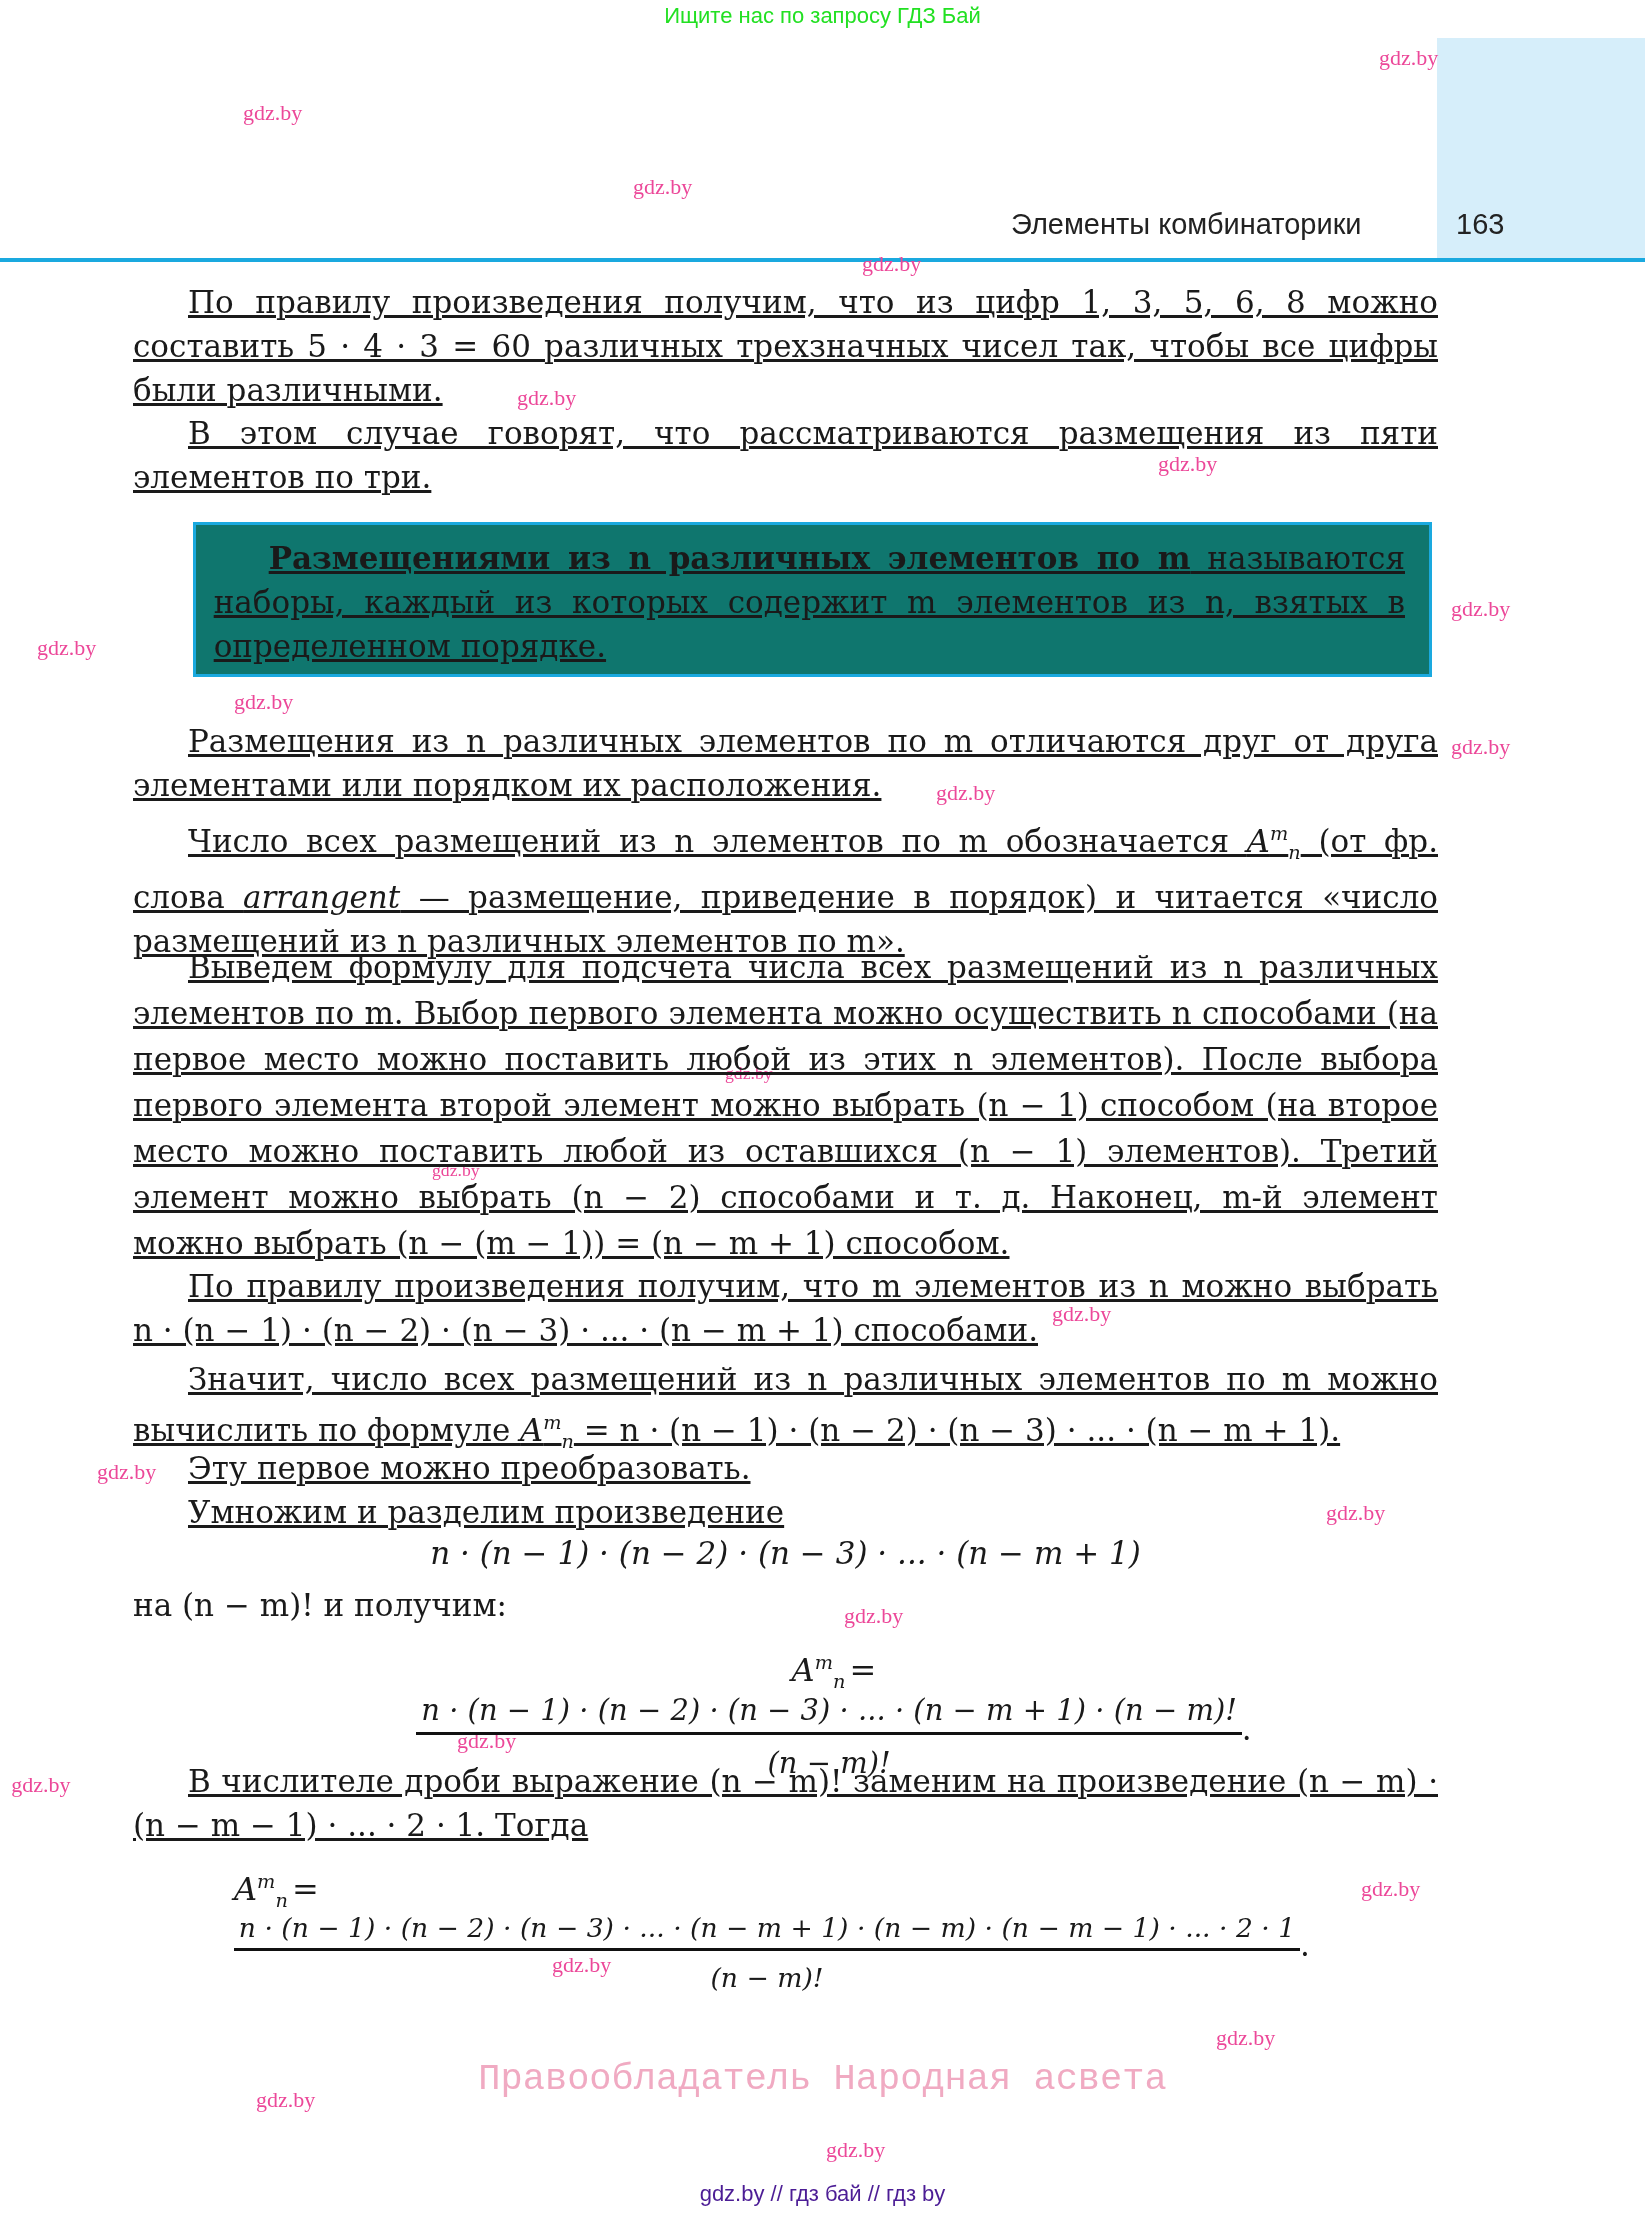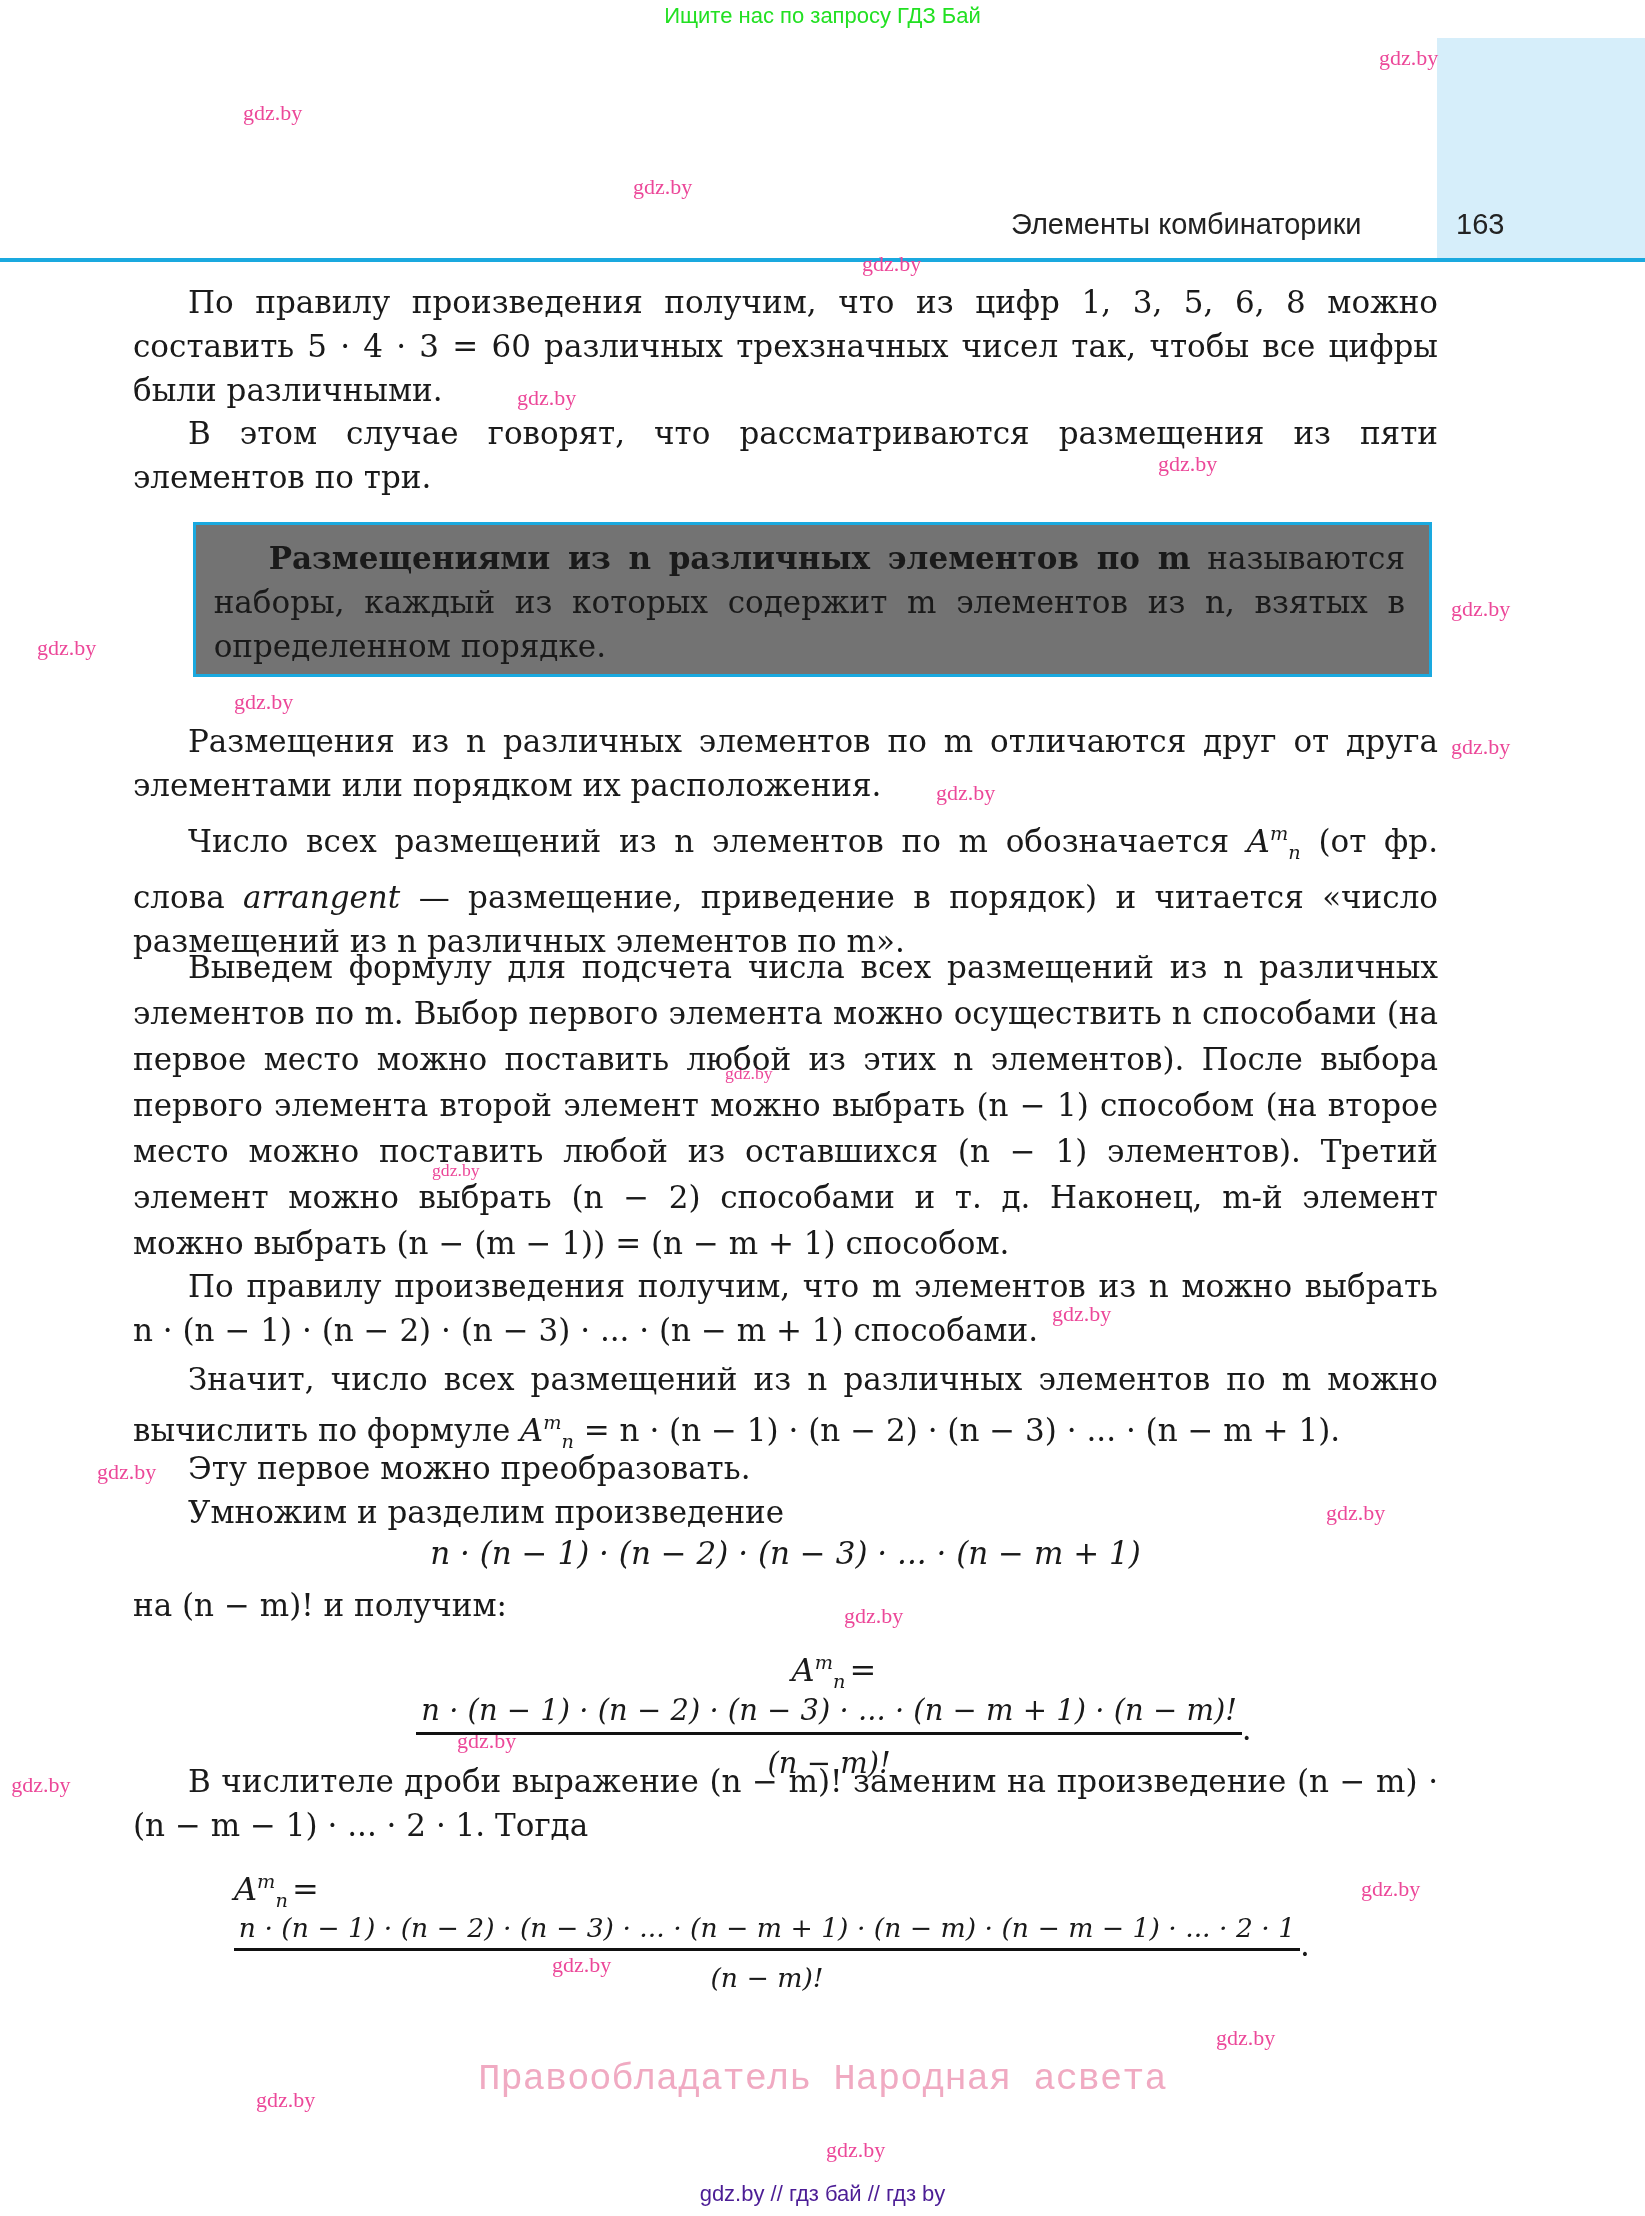--- a/index.html
+++ b/index.html
@@ -24,24 +24,24 @@
       font-size: 29px; color: #222;
     }
     .wm {
       font-family: Liberation Serif, serif; font-size: 22px; color: #ec4899;
       pointer-events: none;
     }
     .text-col { left: 133px; width: 1305px; }
     .para {
       font-size: 31px; line-height: 44px; text-align: justify; margin: 0;
     }
-    .para.indent { text-indent: 55px; }
+    .para.indent { text-indent: 55px; text-decoration: underline; }
     .def-box {
       left: 193px; top: 522px; width: 1239px; height: 155px;
-      background: #737373; border: 3.2px solid #1aa9df; box-sizing: border-box;
+      background: #0f766e; border: 3.2px solid #1aa9df; box-sizing: border-box;
       padding: 11.3px 24px 0 17.7px;
     }
     .def-box .para { line-height: 44px; }
     .bold { font-weight: bold; }
     .formula-line {
       font-size: 31px; font-style: italic; text-align: center;
     }
     .frac { display: inline-flex; flex-direction: column; align-items: center; vertical-align: middle; }
     .frac .num { padding: 0 4.8px 4.8px 4.8px; border-bottom: 3.2px solid #111; font-style: italic; font-size: 29px; }
     .frac .den { padding-top: 11px; font-style: italic; font-size: 29px; }

